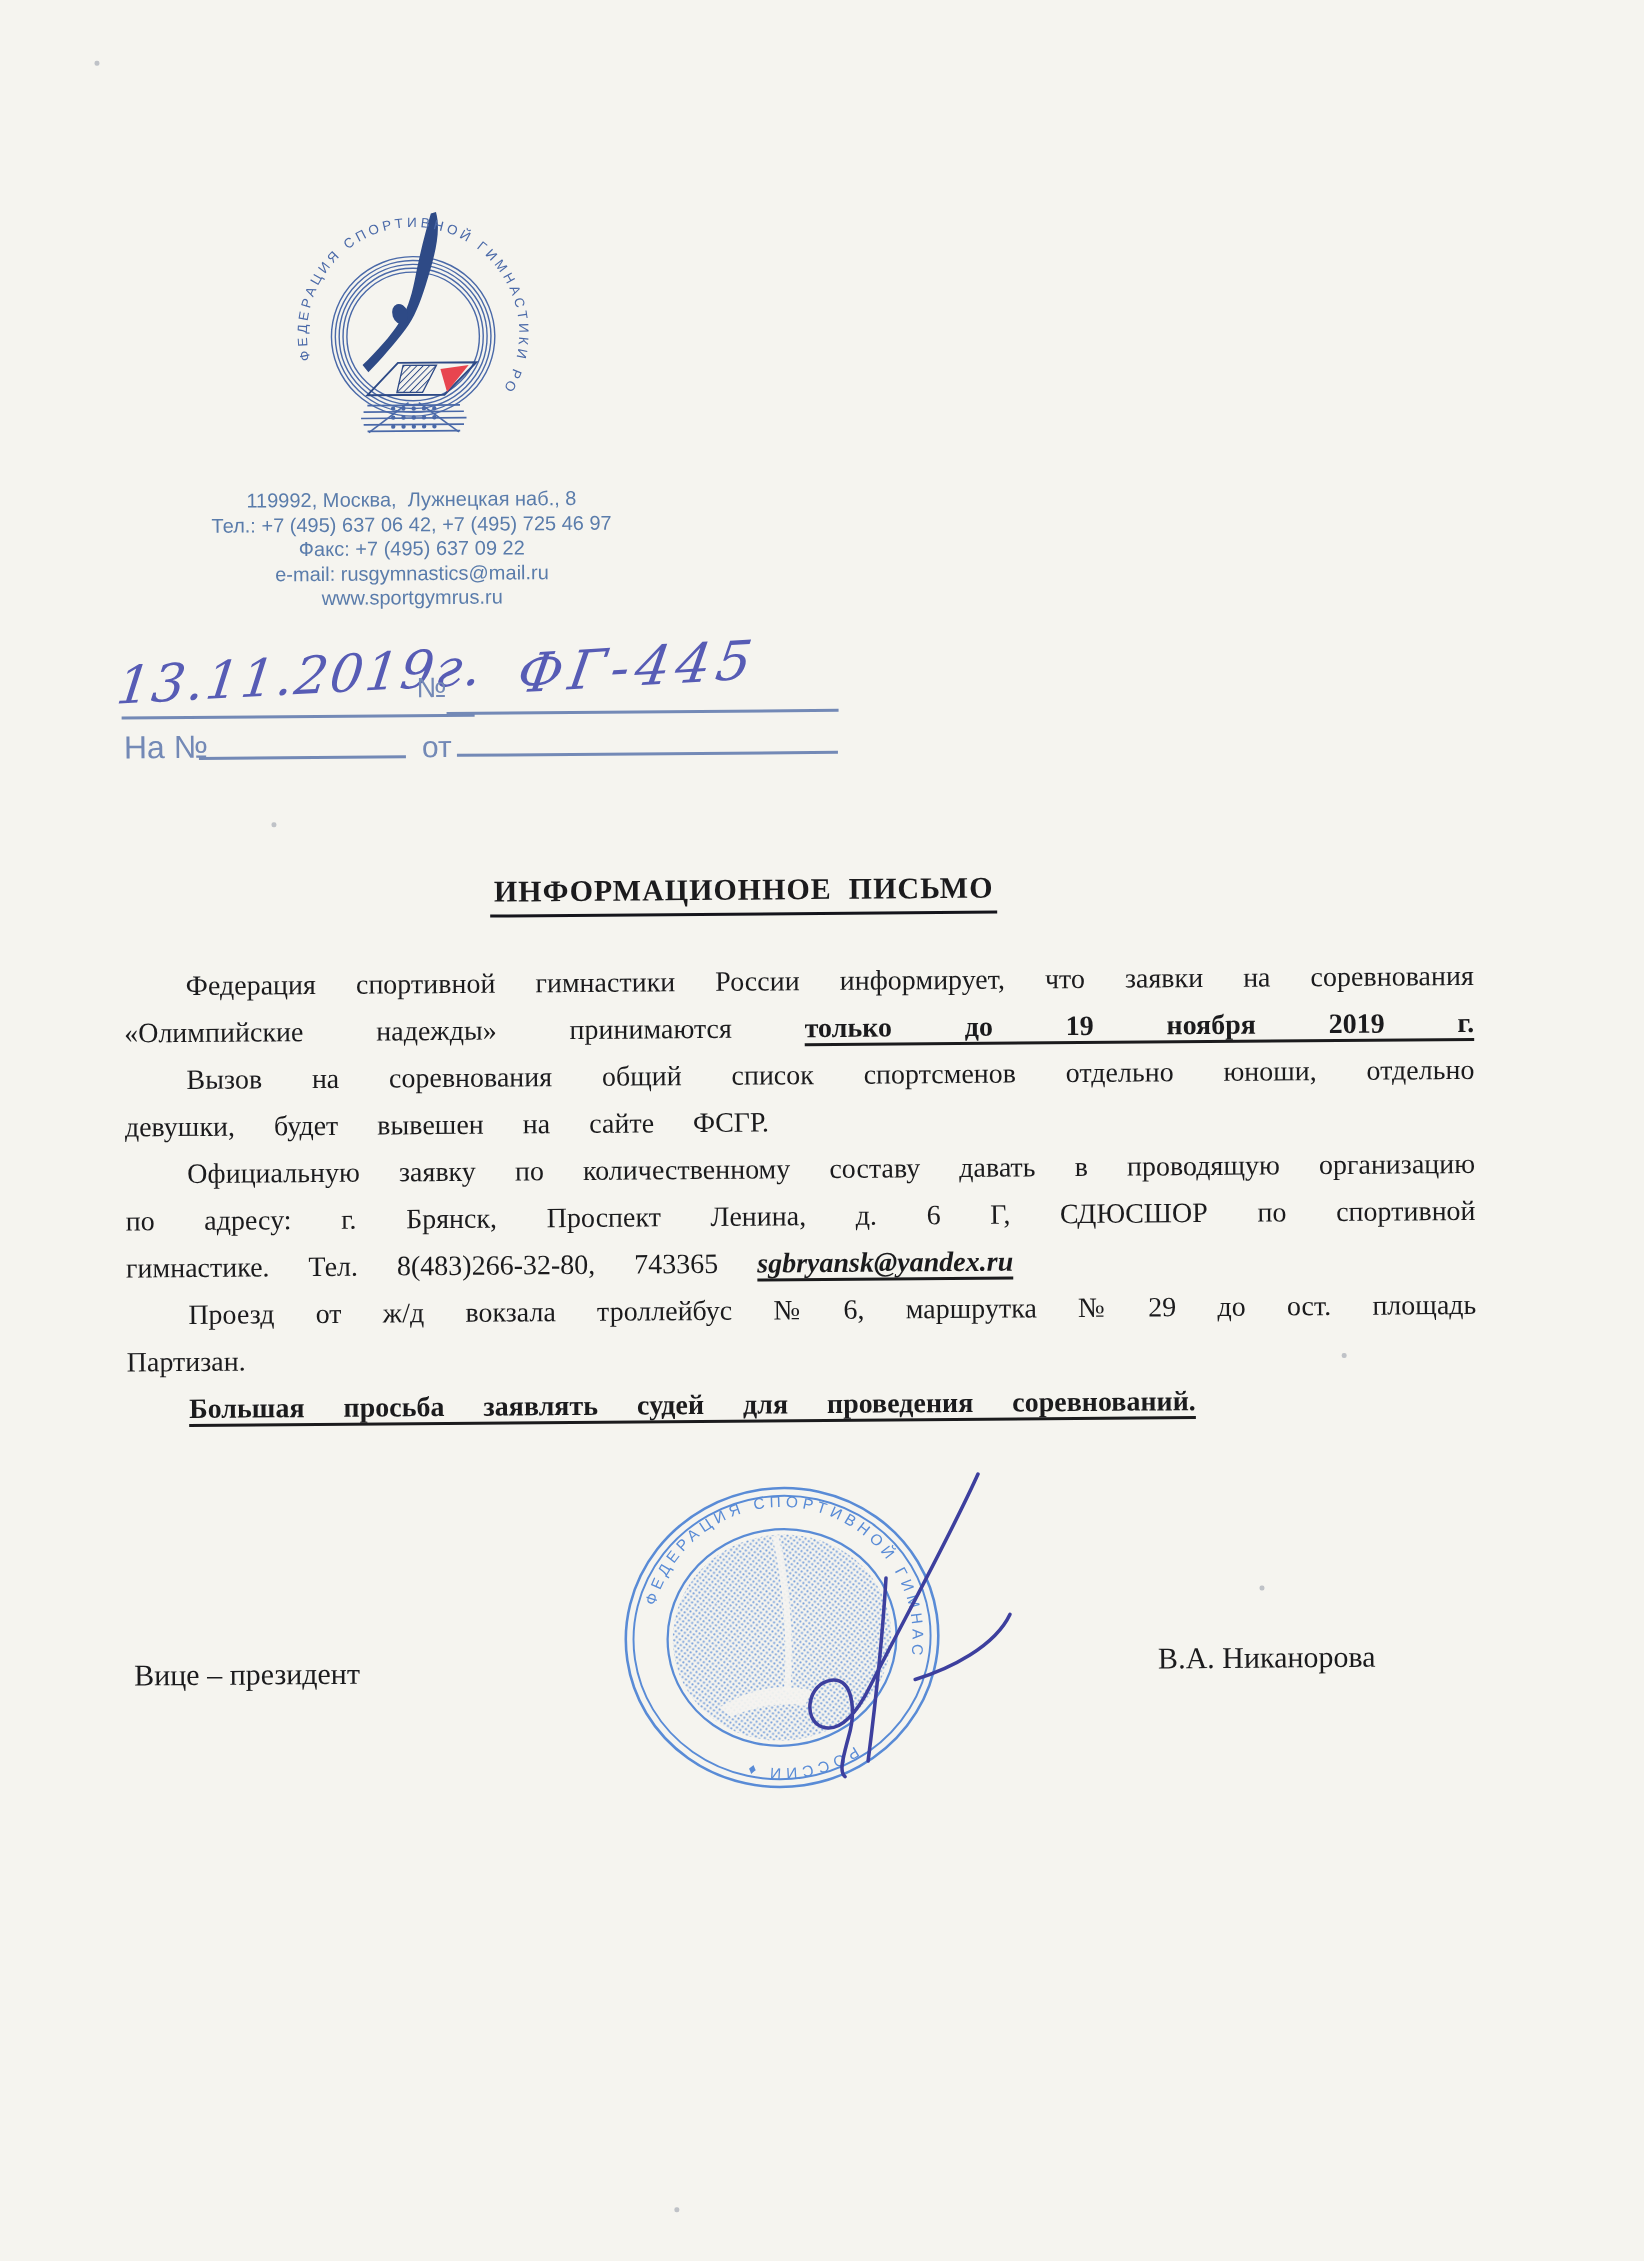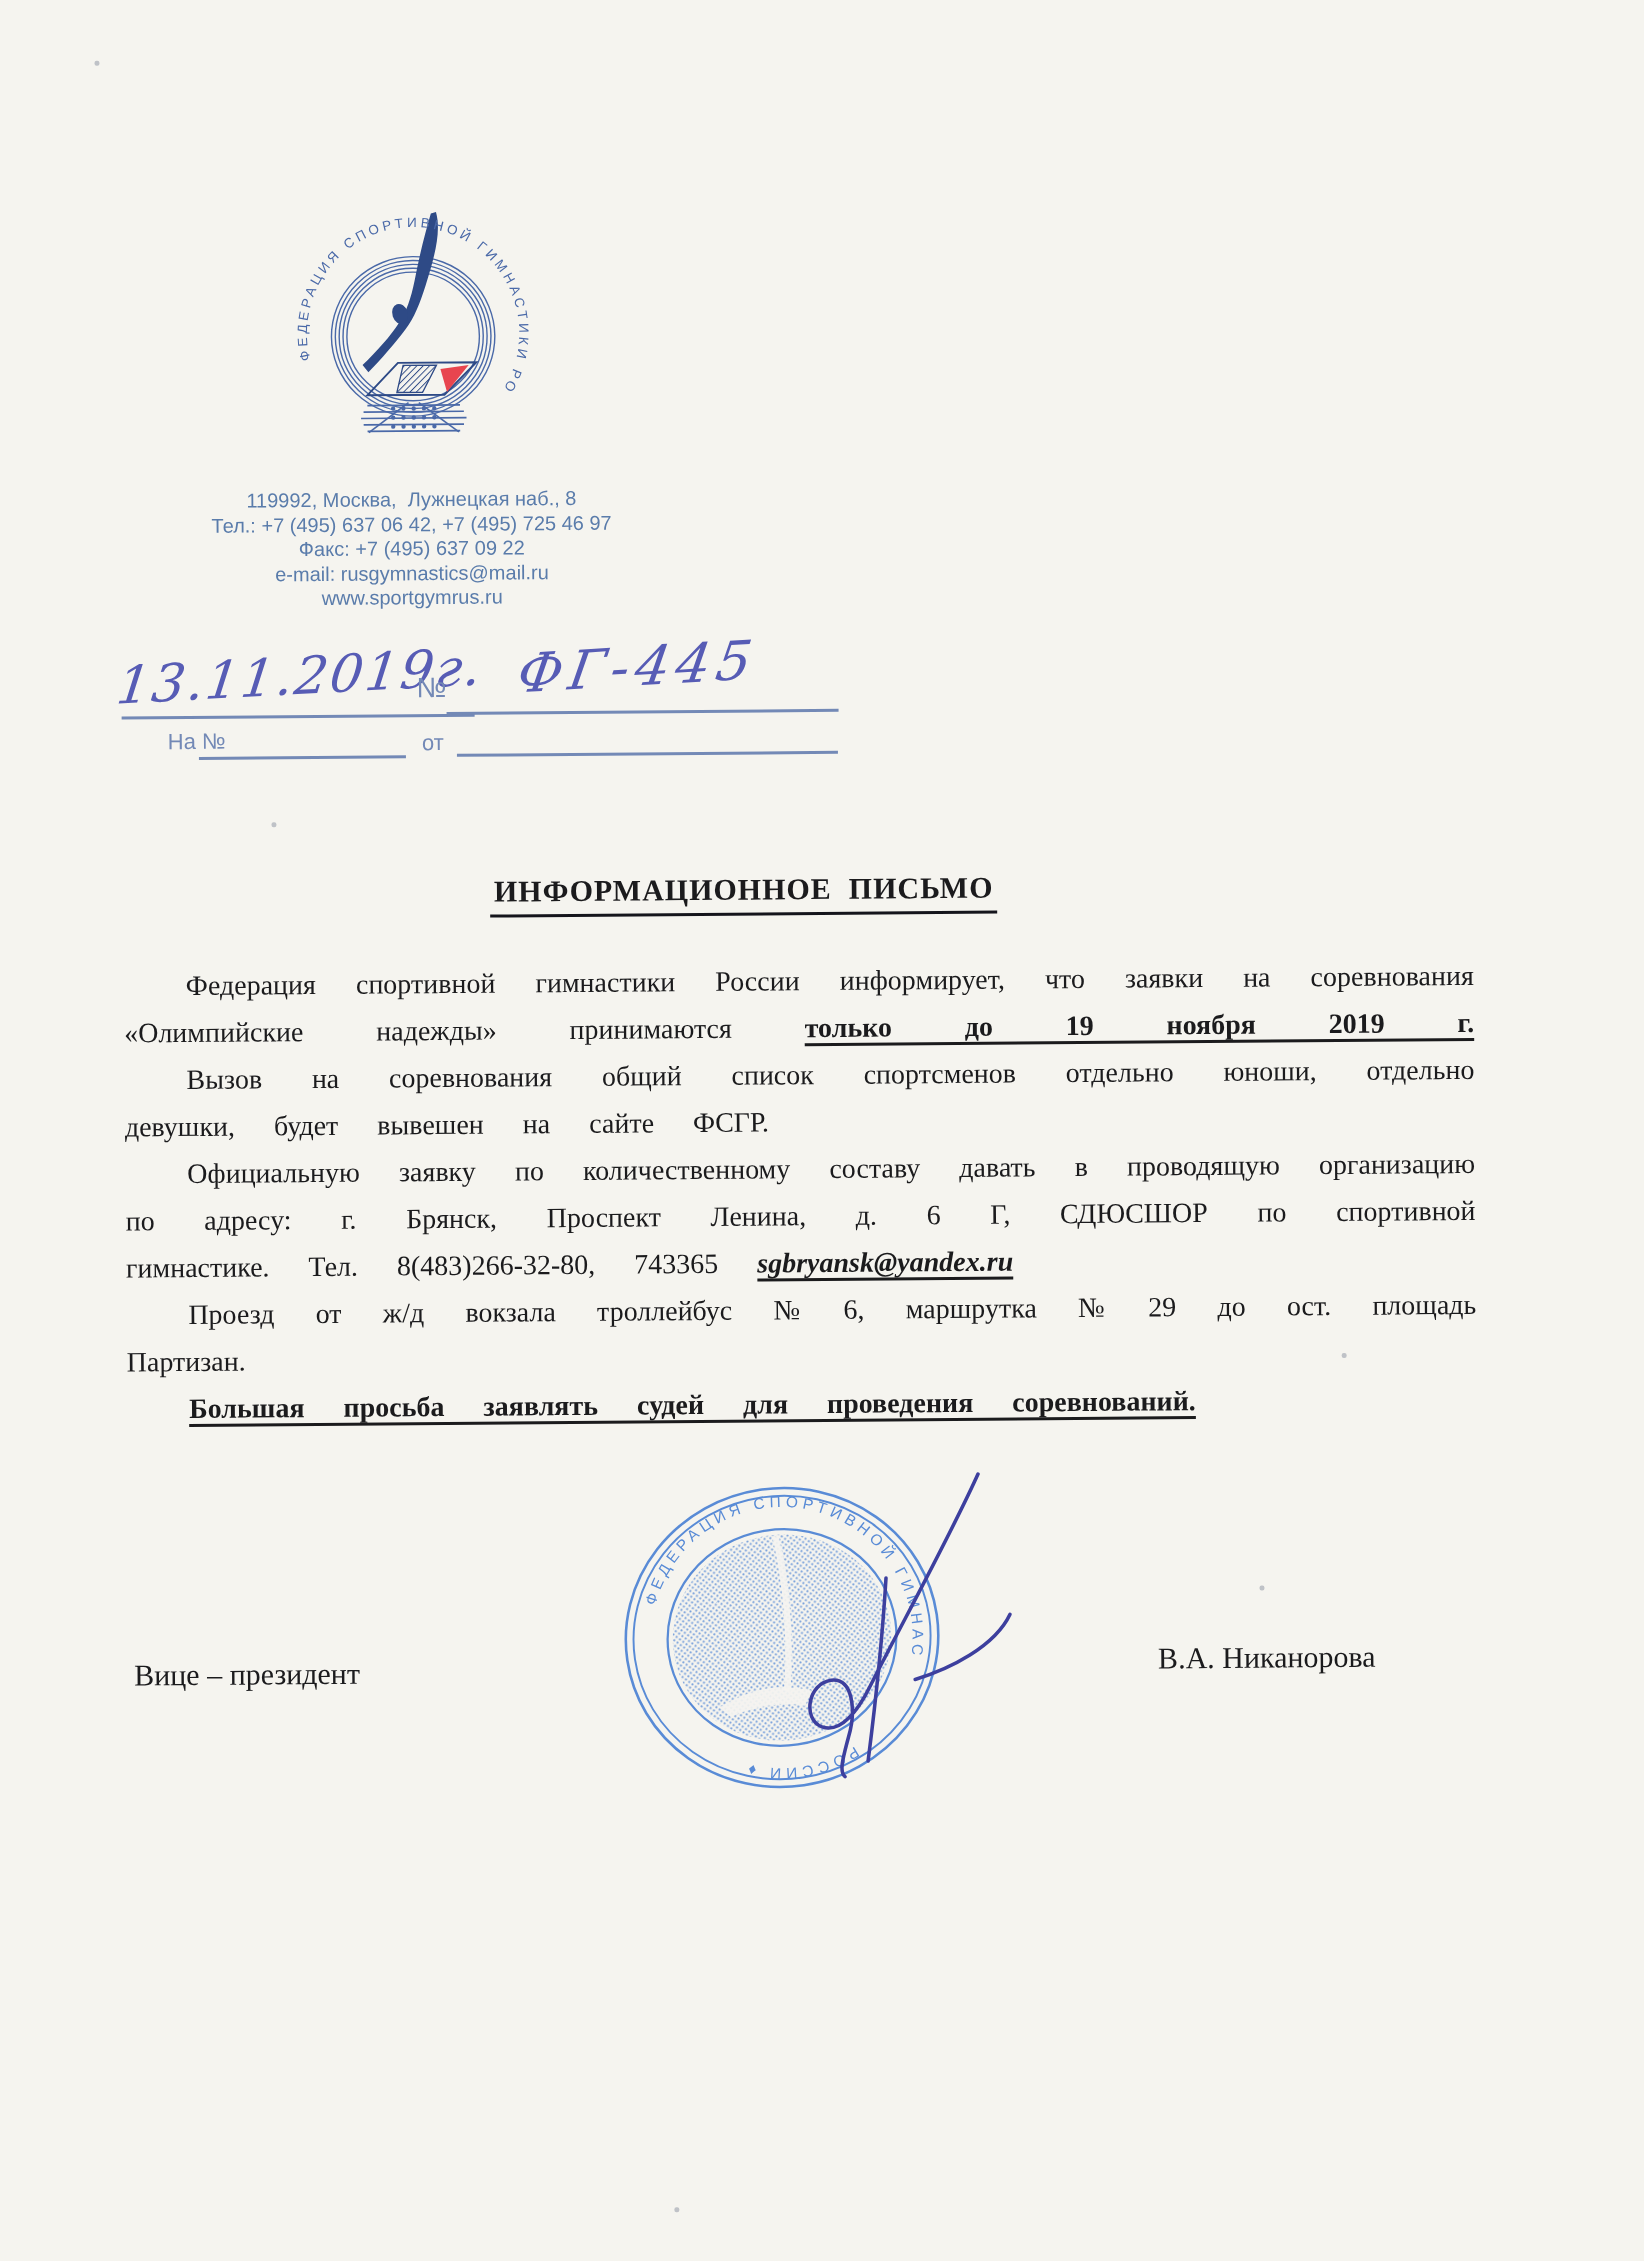--- a/index.html
+++ b/index.html
@@ -26,22 +26,22 @@
     position:absolute;font-family:"DejaVu Serif", serif;font-style:italic;
     color:var(--hand-ink,#575cb5);white-space:pre;
   }
   .hand-date{left:121px;top:642px;font-size:52px;transform:skewX(-10deg) rotate(-2.6deg);letter-spacing:1.9px;}
   .hand-num{left:522px;top:634px;font-size:54px;transform:skewX(-12deg) rotate(-3deg);letter-spacing:5.8px;}
   .reflabel{
     position:absolute;font-family:"Liberation Sans", sans-serif;
     color:var(--rule-blue,#7389b6);
   }
   .lbl-no{left:419px;top:669px;font-size:28px;}
-  .lbl-nano{left:126px;top:724px;font-size:22px;margin-left:44px;}
-  .lbl-ot{left:424px;top:727px;font-size:22px;}
+  .lbl-nano{left:126px;top:724px;font-size:32px;}
+  .lbl-ot{left:424px;top:727px;font-size:30px;}
   .rule{position:absolute;height:2.6px;background:var(--rule-blue,#7389b6);}
   .rule1{left:124px;top:711px;width:353px;}
   .rule2{left:449px;top:709px;width:392px;}
   .rule3{left:201px;top:752px;width:207px;}
   .rule4{left:459px;top:751px;width:381px;}
 
   
   .title{
     position:absolute;left:491px;top:872px;display:inline-block;
     font-size:30px;font-weight:bold;letter-spacing:1px;white-space:pre;

